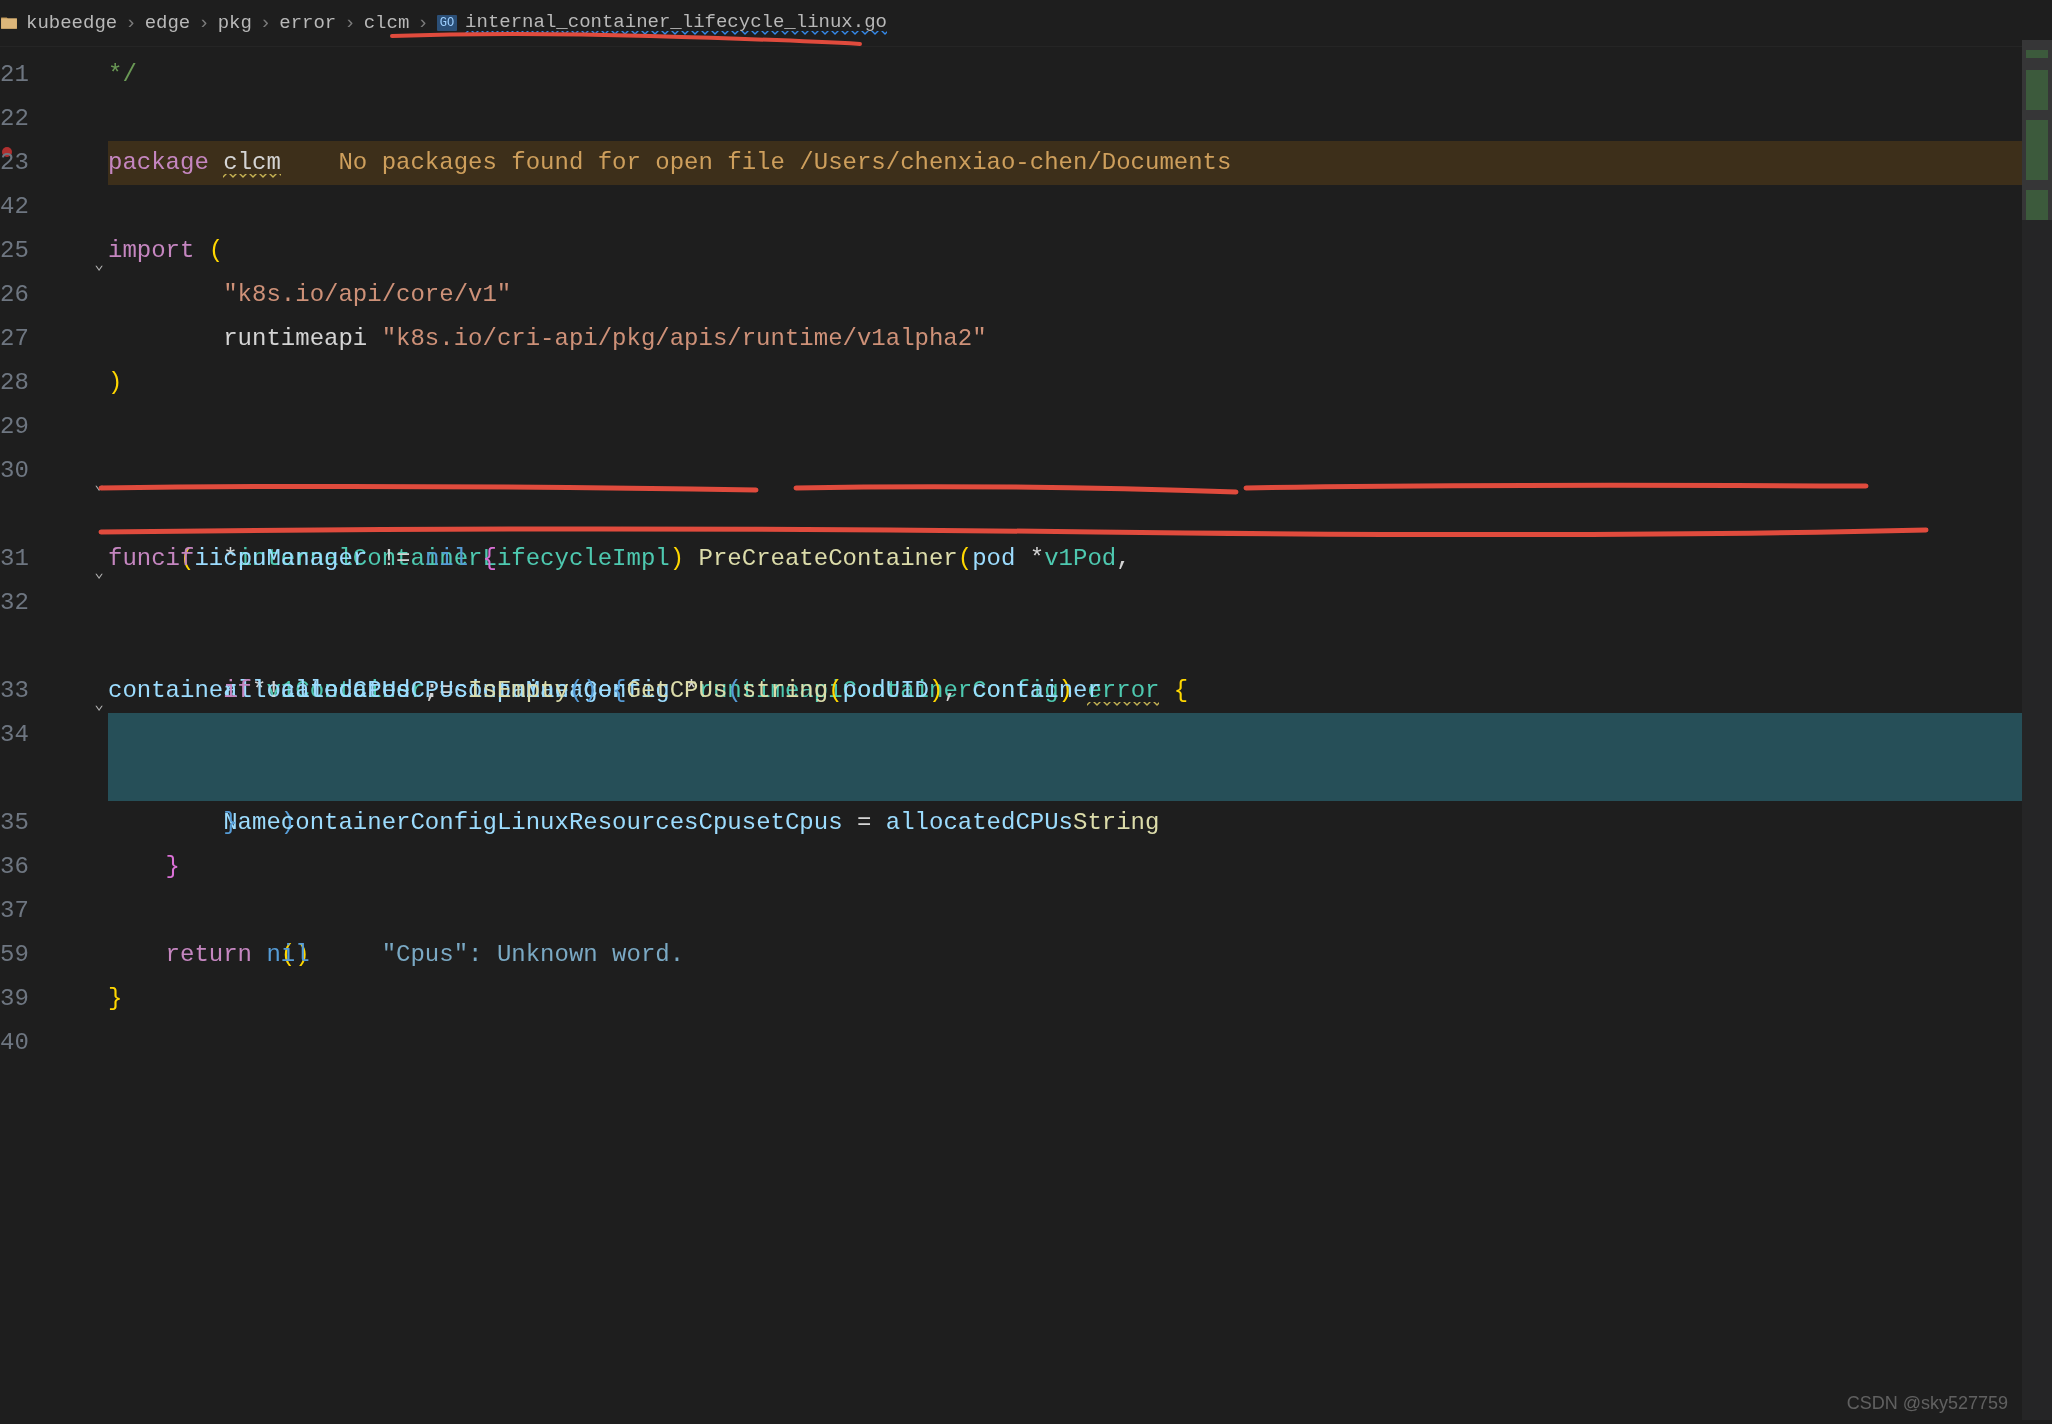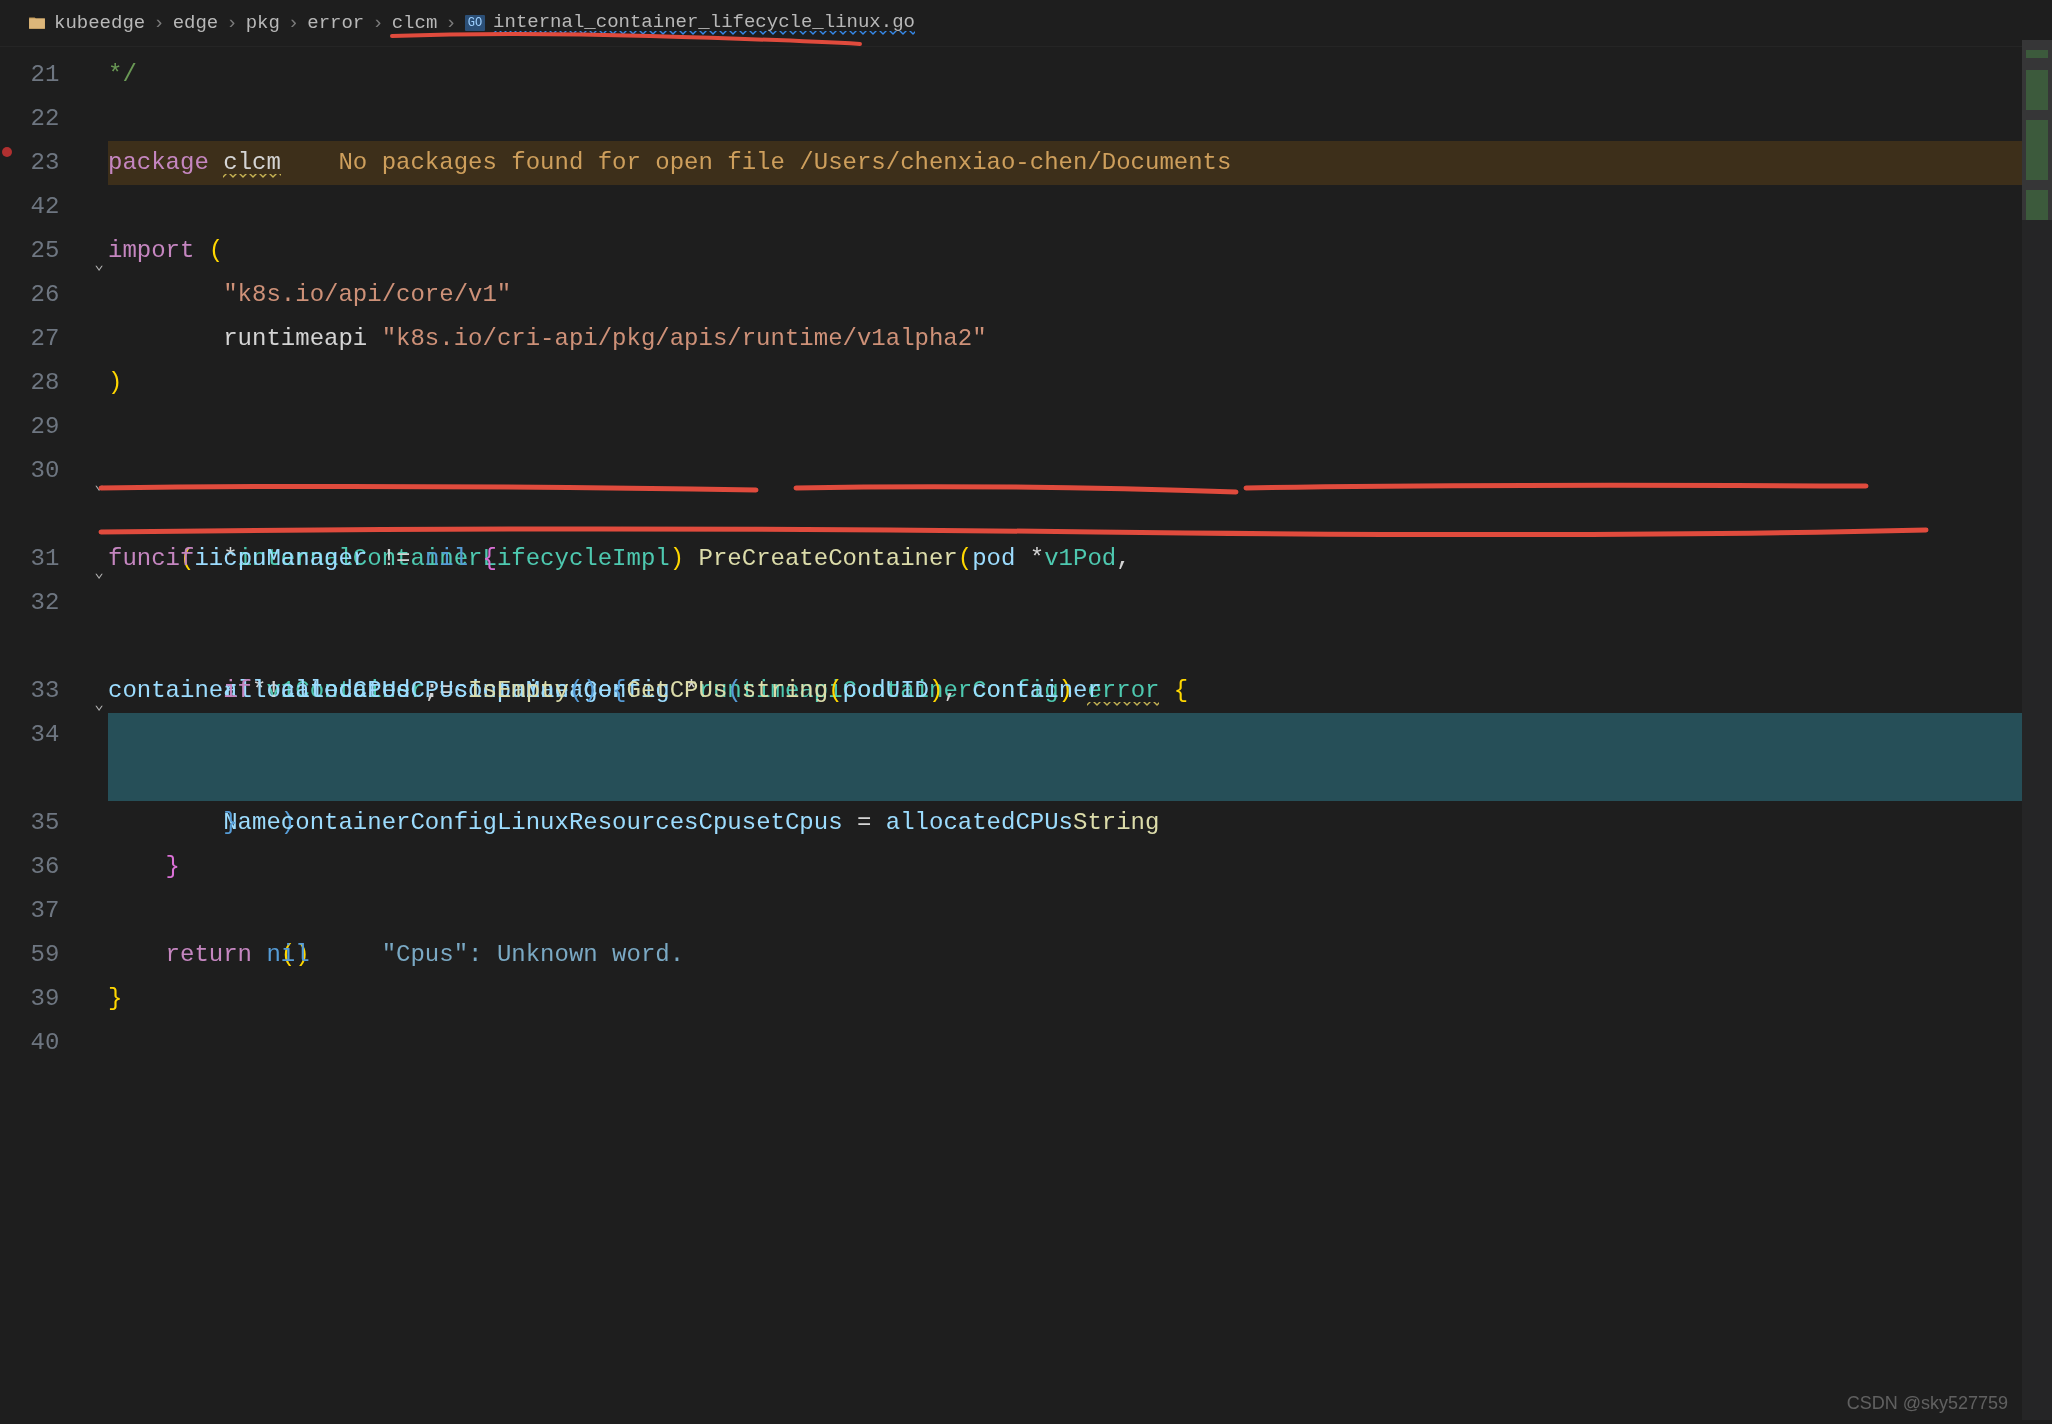--- a/index.html
+++ b/index.html
@@ -1,22 +1,22 @@
 <!DOCTYPE html>
 <html><head>
 <meta charset="utf-8">
 <style>
   html,body{margin:0;padding:0;background:#1e1e1e;color:#d4d4d4;font-family:Menlo,Consolas,"Courier New",monospace;font-size:24px;overflow:hidden;}
   body{width:2052px;height:1424px;position:relative;}
-  .breadcrumb{display:flex;align-items:center;gap:8px;height:38px;padding:4px 28px;background:#1e1e1e;color:#a0a0a0;font-size:19px;border-bottom:1px solid #252525;}
+  .breadcrumb{display:flex;align-items:center;gap:8px;height:38px;padding:4px 0;background:#1e1e1e;color:#a0a0a0;font-size:19px;border-bottom:1px solid #252525;}
   .breadcrumb .sep{color:#7a7a7a;}
   .breadcrumb .crumb{color:#b8b8b8;}
   .breadcrumb .icon{display:inline-flex;align-items:center;}
   .editor{display:flex;position:relative;}
-  .gutter{width:90px;flex-shrink:0;text-align:center;color:#6e7681;padding-right:18px;padding-top:6px;user-select:none;}
+  .gutter{width:90px;flex-shrink:0;text-align:left;color:#6e7681;padding-right:18px;padding-top:6px;user-select:none;}
   .gutter .ln{height:44px;line-height:44px;position:relative;}
   .gutter .fold{position:absolute;right:-14px;top:14px;color:#b0b0b0;font-size:16px;}
   .code{flex:1;padding-top:6px;position:relative;}
   .row{height:44px;line-height:44px;white-space:pre;position:relative;}
   .row.wrap{height:88px;}
   .row.wrap .l1,.row.wrap .l2{display:block;height:44px;line-height:44px;}
   .row.hl{background:#264f58;}
   .row.warnbg{background:rgba(120,80,20,0.35);}
   .c-comment{color:#6a9955;}
   .c-key{color:#c586c0;}

